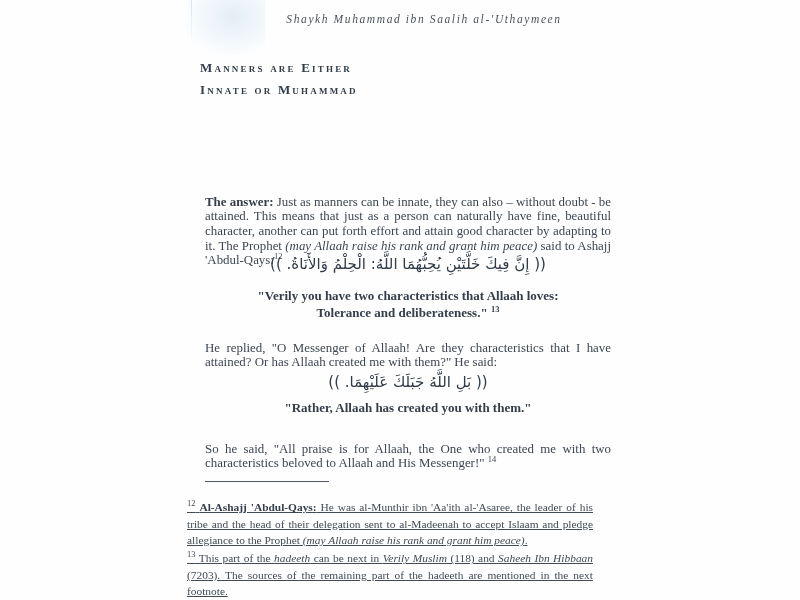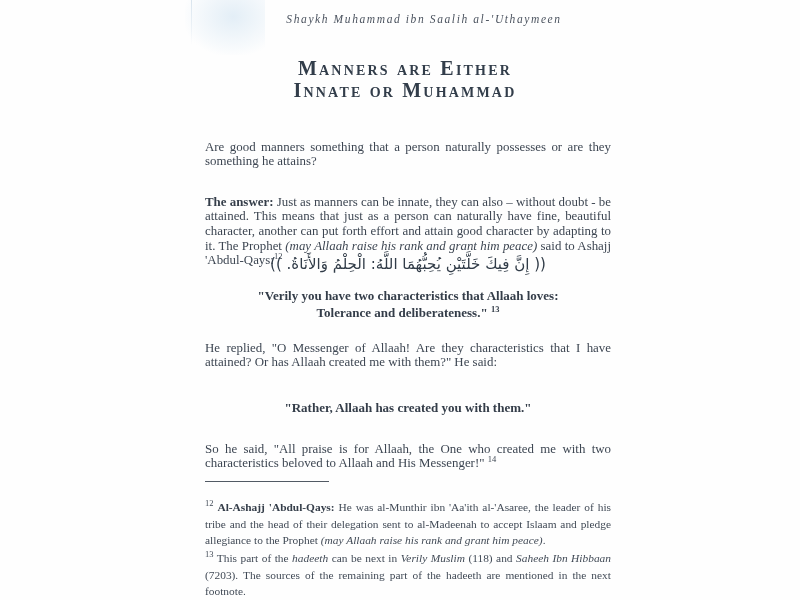--- a/index.html
+++ b/index.html
@@ -26,24 +26,24 @@
     position:absolute;left:0;top:13px;width:800px;
     text-align:center;
     font-style:italic;
     font-size:11.5px;
     letter-spacing:1.6px;
     color:#4a525e;
     padding-left:24px;
   }
   .title{
     position:absolute;left:200px;top:57px;width:410px;
-    text-align:center;
+    text-align:left;
     font-variant:small-caps;
     font-weight:700;
-    font-size:20px;
+    font-size:13px;
     line-height:22px;
     letter-spacing:2.2px;
     color:#323d4a;
   }
   .body-par{
     position:absolute;left:205px;width:406px;
     font-size:12.9px;
     line-height:14.6px;
     text-align:justify;
     color:#3d4652;
@@ -71,61 +71,60 @@
     font-weight:700;
     font-size:13px;
     line-height:17px;
     color:#343d49;
   }
   .fn-divider{
     position:absolute;left:205px;top:481px;width:124px;height:1px;
     background:#525a64;
   }
   .footnote{
-    position:absolute;left:205px;width:406px;
+    position:absolute;left:187px;width:406px;
     font-size:11.4px;
     line-height:16.4px;
     text-align:justify;
     color:#414a56;
+    text-decoration:underline;
   }
 </style>
 </head>
 <body>
 
 <div class="scan-page">
 
   <div class="gutter-smudge"></div>
   <div class="gutter-line"></div>
 
   <div class="running-head">Shaykh Muhammad ibn Saalih al-'Uthaymeen</div>
 
   <div class="title">
     <div>Manners are Either</div>
     <div>Innate or Muhammad</div>
   </div>
 
-  <p class="body-par" style="top:127px;">
-    <span>Are good manners something that a person naturally possesses or are they something he attains?</span>
-  </p>
 
   <p class="body-par" style="top:182px;">
     <span class="b">The answer:</span><span> Just as manners can be innate, they can also – without doubt - be attained.  This means that just as a person can naturally have fine, beautiful character, another can put forth effort and attain good character by adapting to it.  The Prophet </span><span class="i">(may Allaah raise his rank and grant him peace)</span><span> said to Ashajj 'Abdul-Qays:</span><sup class="fnref">12</sup>
   </p>
 
   <div class="arabic" style="top:250px;">(( إِنَّ فِيكَ خَلَّتَيْنِ يُحِبُّهُمَا اللَّهُ: الْحِلْمُ وَالأَنَاةُ. ))</div>
 
   <div class="quote" style="top:287px;">
     <div>"Verily you have two characteristics that Allaah loves:</div>
     <div><span>Tolerance and deliberateness."</span> <sup class="fnref">13</sup></div>
   </div>
 
   <p class="body-par" style="top:328px;">
     <span>He replied, "O Messenger of Allaah!  Are they characteristics that I have attained?  Or has Allaah created me with them?"  He said:</span>
   </p>
 
+  <div class="arabic" style="top:368px;">(( بَلِ اللَّهُ جَبَلَكَ عَلَيْهِمَا. ))</div>
 
   <div class="quote" style="top:399px;">"Rather, Allaah has created you with them."</div>
 
   <p class="body-par" style="top:429px;">
     <span>So he said, "All praise is for Allaah, the One who created me with two characteristics beloved to Allaah and His Messenger!"</span> <sup class="fnref">14</sup>
   </p>
 
   <div class="fn-divider"></div>
 
   <p class="footnote" style="top:488px;">

